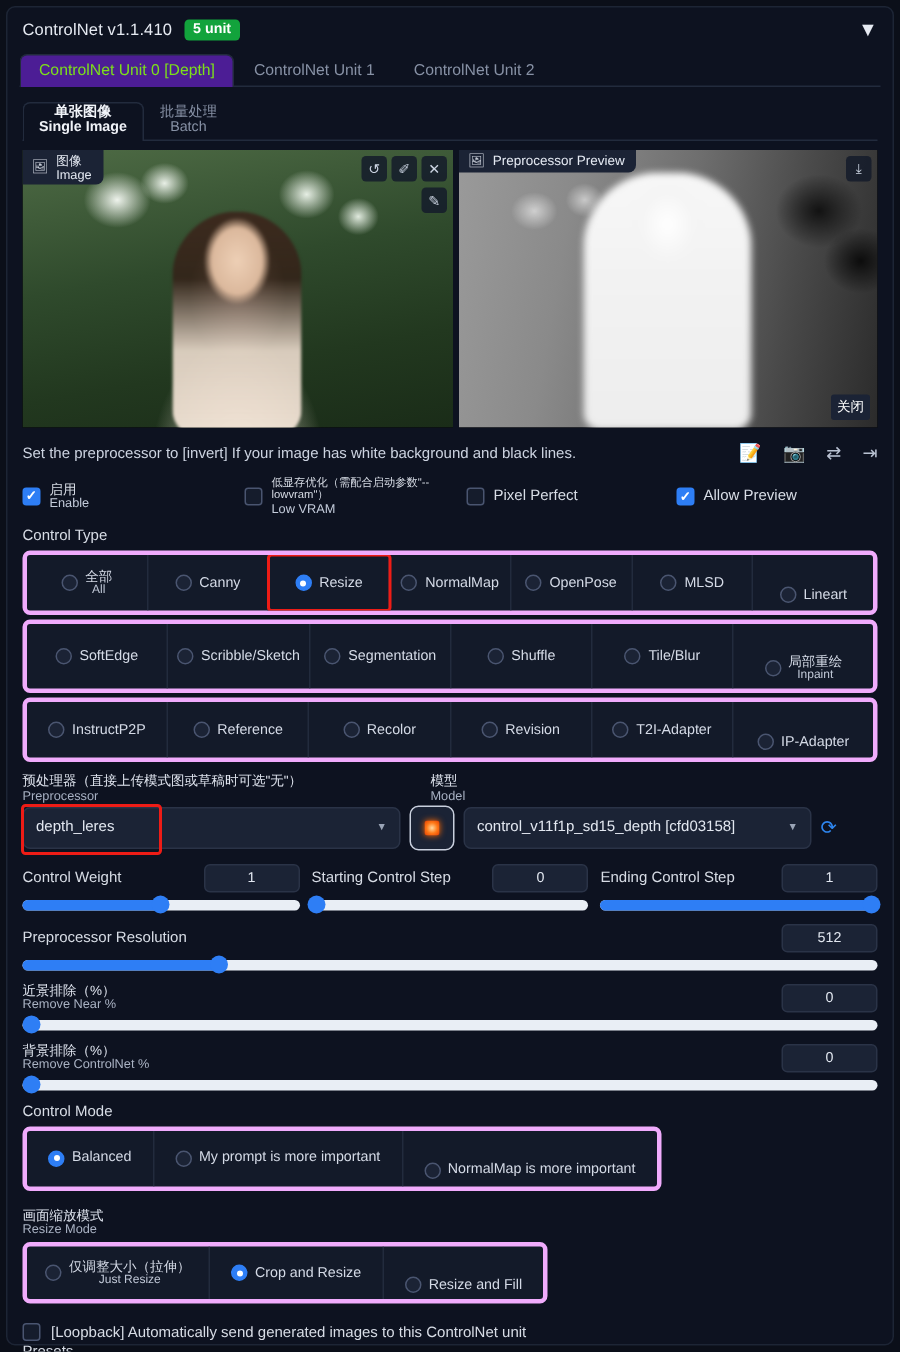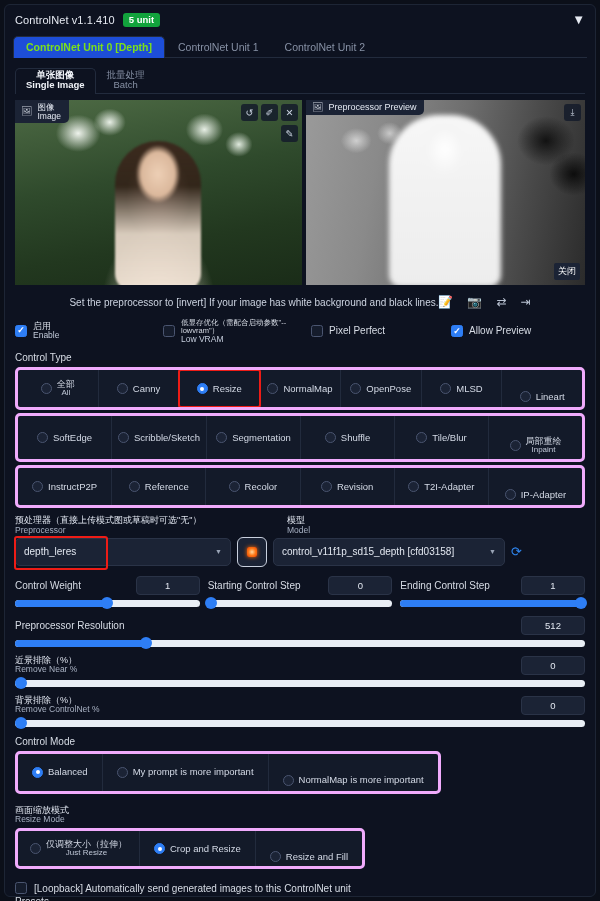--- a/index.html
+++ b/index.html
@@ -59,22 +59,22 @@
     padding: 4px 12px 5px 12px;
     color: #8791a5;
     border: 1px solid transparent;
     border-bottom: none;
     border-radius: 5px 5px 0 0;
     position: relative; top: 1px;
     white-space: nowrap;
   }
   .unit-tab.active {
     color: #7ce01a;
-    font-weight: bold;
-    background: #1d4ed8;
+    font-weight: normal;
+    background: #4c1d95;
     border-color: #222b3d;
   }
 
   
   .body { padding: 6px 10px 0 10px; }
 
   
   .sub-tabs {
     display: flex; align-items: flex-end;
     border-bottom: 1px solid #222b3d;
@@ -186,21 +186,21 @@
     color: #ccd4e2; font-size: 9px; z-index: 5;
   }
   .close-cn {
     position: absolute; right: 5px; bottom: 5px;
     background: #1b2335; color: #fff;
     font-size: 9px; padding: 2px 4px; border-radius: 2px; z-index: 5;
   }
 
   
   .hint-row {
-    display: flex; align-items: center; justify-content: center;
+    display: flex; align-items: center; justify-content: space-between;
     margin-top: 7px; height: 20px;
   }
   .hint-text { font-size: 10px; color: #ccd3e0; }
   .hint-icons { display: flex; gap: 14px; align-items: center; font-size: 12px; }
   .hint-icons span { color: #b9c2d2; }
 
   
   .cb-row { display: flex; align-items: center; margin-top: 7px; height: 24px; }
   .cb { display: flex; align-items: center; gap: 6px; }
   .cb .box {
@@ -254,21 +254,21 @@
   .pp-labels .cn { display: block; font-size: 9px; color: #dfe4ee; }
   .pp-labels .en { display: block; font-size: 8.5px; color: #a7b0c2; }
   .pp-row { display: flex; align-items: center; gap: 6px; }
   .select {
     background: #1b2335; border: 1px solid #2a3347; border-radius: 5px;
     height: 28px; display: flex; align-items: center;
     padding: 0 8px; font-size: 10px; color: #e2e7f0;
     justify-content: space-between;
   }
   .select .caret { font-size: 7px; color: #9aa4b6; }
-  .sel-pp { width: 216px; position: relative; }
+  .sel-pp { width: 252px; position: relative; }
   .pp-hl {
     position: absolute; left: -2px; top: -3px;
     width: 94px; height: 34px;
     border: 2px solid #ee1c16; border-radius: 3px; pointer-events: none;
   }
   .boom-btn {
     width: 30px; height: 30px; border-radius: 6px;
     background: #1b2335; border: 1px solid #c9d0de;
     display: flex; align-items: center; justify-content: center; flex: none;
   }

